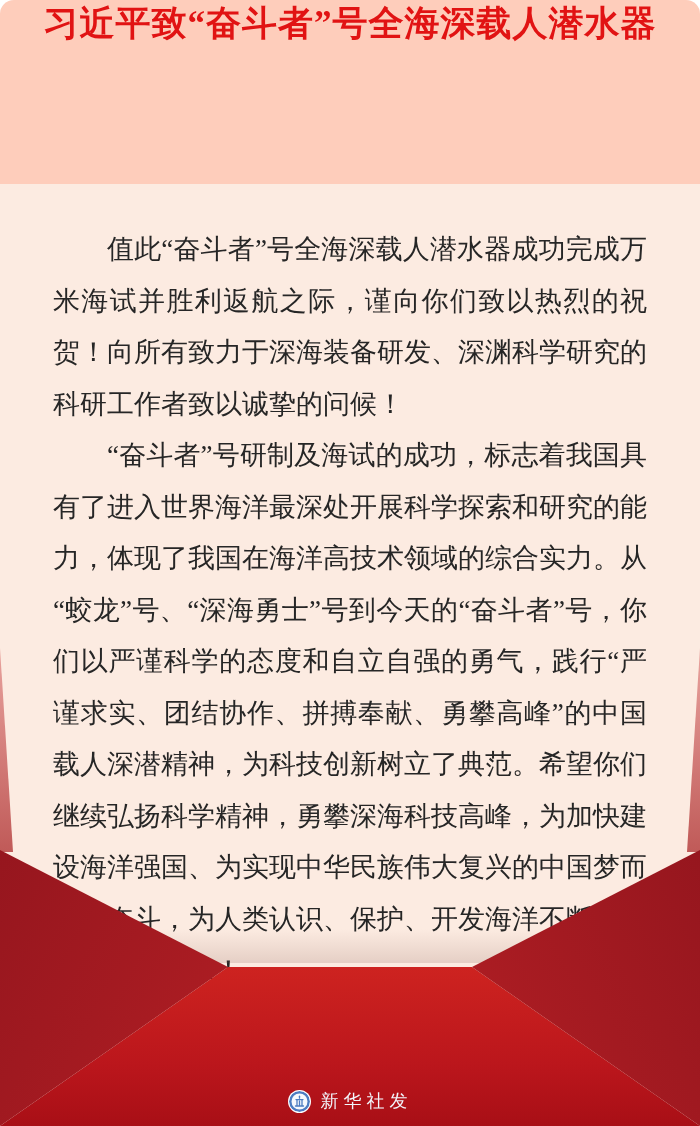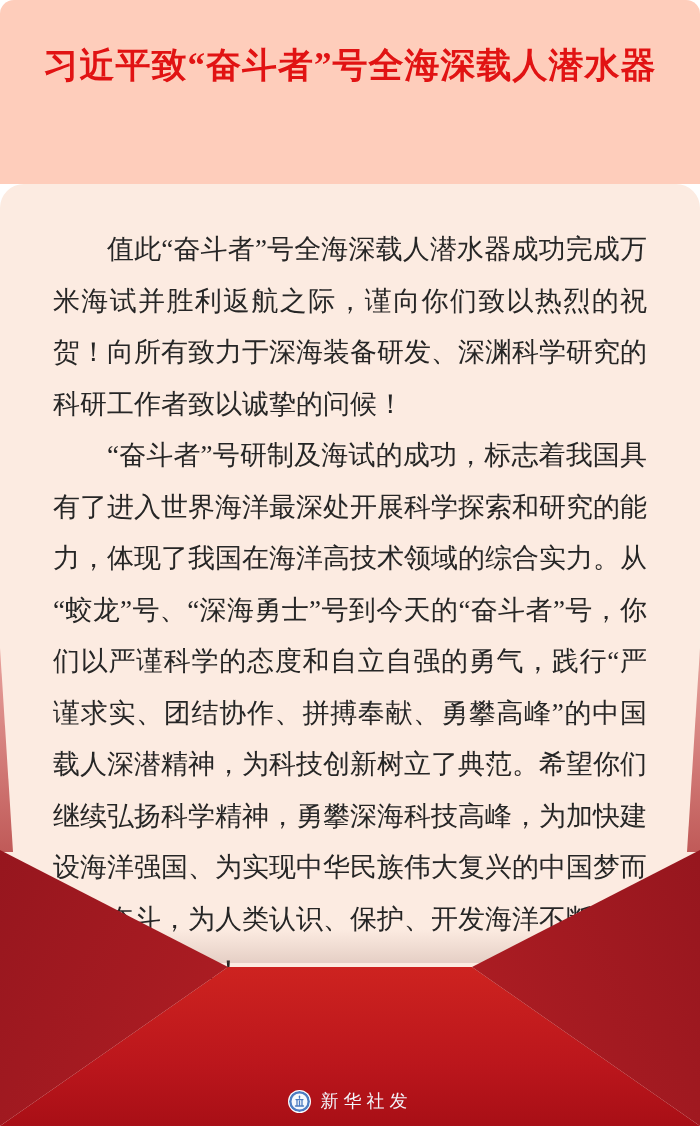--- a/index.html
+++ b/index.html
@@ -29,32 +29,30 @@
   .poster{position:absolute;inset:0;}
 
   
   .header{
     position:absolute;top:0;left:0;right:0;height:184px;
     background:var(--header_pink);
     border-radius:14px 14px 0 0;
     text-align:center;
   }
   .title{
-    padding-top:42px;
     font-size:35px;line-height:48px;
     font-weight:900;
     color:var(--title_red);
     letter-spacing:1px;
   }
 
   
   .paper{
     position:absolute;top:184px;left:0;right:0;bottom:0;
     background:var(--paper_cream);
-    border-radius:24px;
   }
   .paper::after{ 
     content:"";position:absolute;left:0;right:0;top:745px;height:34px;
     background:linear-gradient(to bottom,rgba(125,80,70,0) 0%,rgba(125,80,70,.18) 100%);
   }
   .letter-body{
     width:594px;margin:0 auto;padding-top:40px;
     font-size:27px;line-height:51.5px;
     color:var(--ink);
     text-align:justify;

